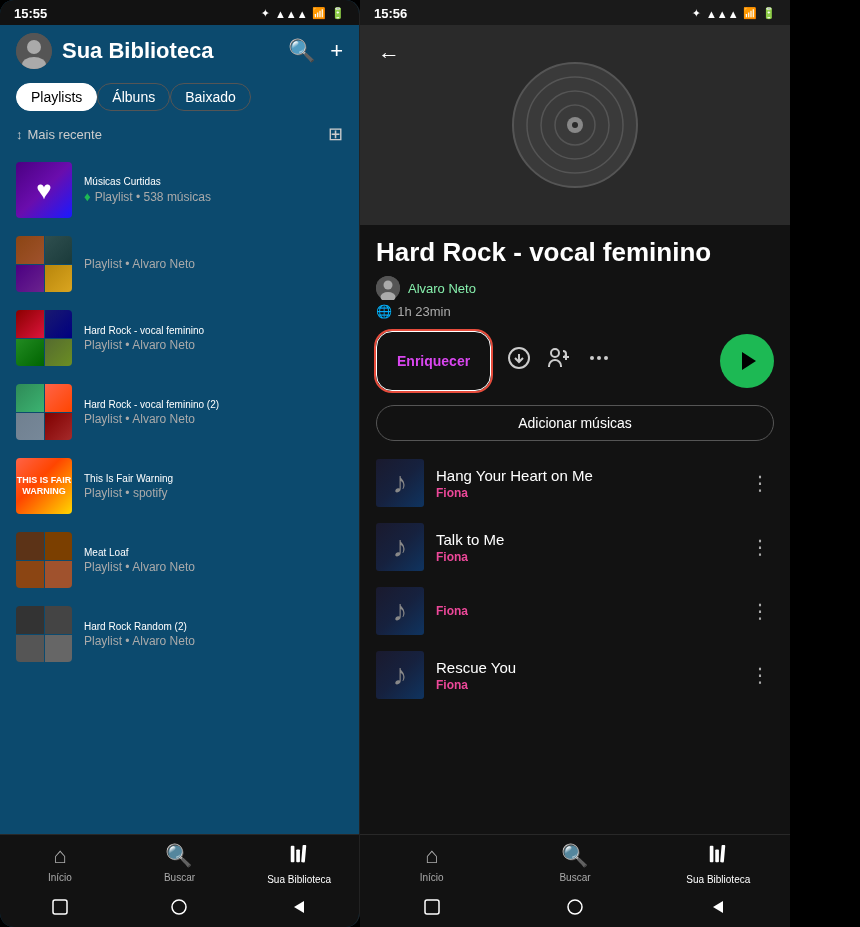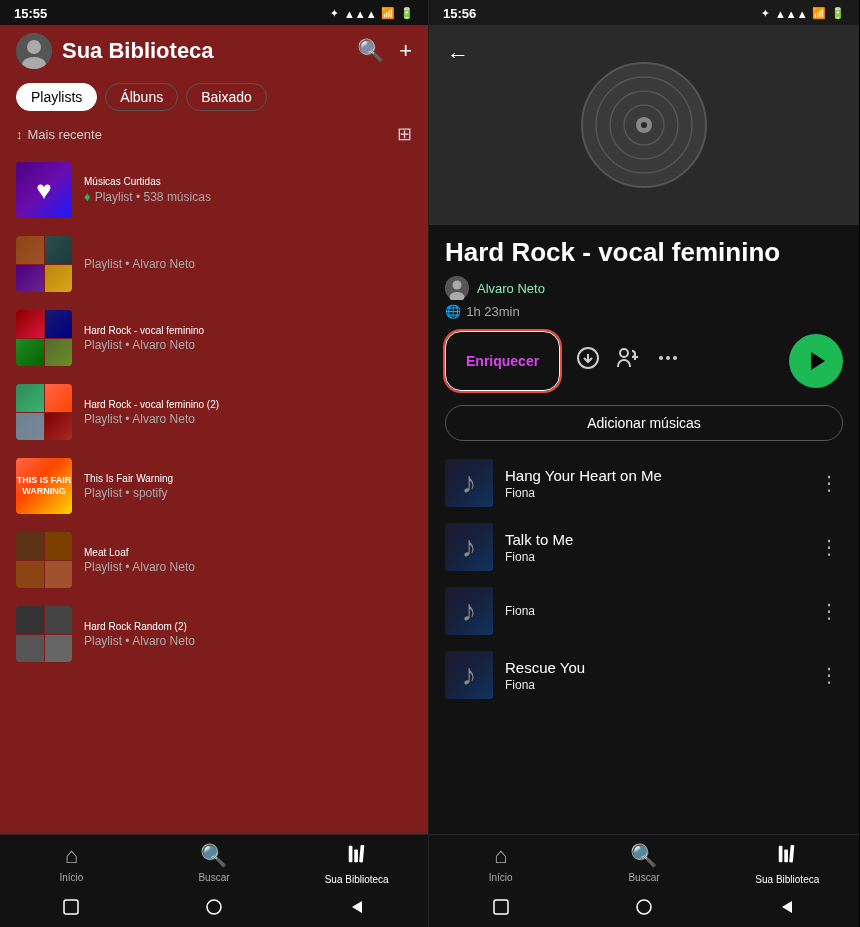--- a/index.html
+++ b/index.html
@@ -7,27 +7,28 @@
       width: 860px;
       height: 927px;
       background: #000;
       font-family: -apple-system, 'Helvetica Neue', Arial, sans-serif;
       display: flex;
       overflow: hidden;
     }
 
     
     .left-panel {
-      width: 429px;
+      width: 360px;
       height: 927px;
-      background: #7f1d1d;
+      background: #0c4a6e;
       display: flex;
       flex-direction: column;
       overflow: hidden;
       border-right: 1px solid #222;
+      border-radius: 14px;
     }
 
     .status-bar-left {
       background: #121212;
       padding: 6px 14px 4px;
       display: flex;
       justify-content: space-between;
       align-items: center;
     }
     .status-time { color: #fff; font-size: 13px; font-weight: 600; }
@@ -69,21 +70,20 @@
       border: none;
       cursor: pointer;
       color: #fff;
       font-size: 22px;
       padding: 0;
     }
 
     .filter-tabs {
       padding: 4px 16px 10px;
       display: flex;
-      gap: 8px;
     }
     .filter-tab {
       border: 1.5px solid #555;
       background: none;
       color: #fff;
       font-size: 14px;
       border-radius: 20px;
       padding: 5px 14px;
       cursor: pointer;
       white-space: nowrap;
@@ -332,21 +332,21 @@
     .song-thumb-fiona {
       background: linear-gradient(135deg, #1a1a2e, #16213e, #0f3460);
       position: relative;
     }
     .fiona-silhouette {
       font-size: 30px;
       color: #888;
     }
     .song-info { flex: 1; }
     .song-name { color: #fff; font-size: 15px; font-weight: 500; margin-bottom: 2px; }
-    .song-artist { color: #e5e5e5; font-size: 12px; }
+    .song-artist { color: #ec4899; font-size: 12px; font-weight: bold; }
     .song-more { background: none; border: none; color: #aaa; font-size: 20px; cursor: pointer; padding: 4px; }
 
     .bottom-nav-right {
       background: #121212;
       border-top: 1px solid #282828;
       padding: 8px 0 4px;
       display: flex;
       justify-content: space-around;
       align-items: flex-start;
     }

